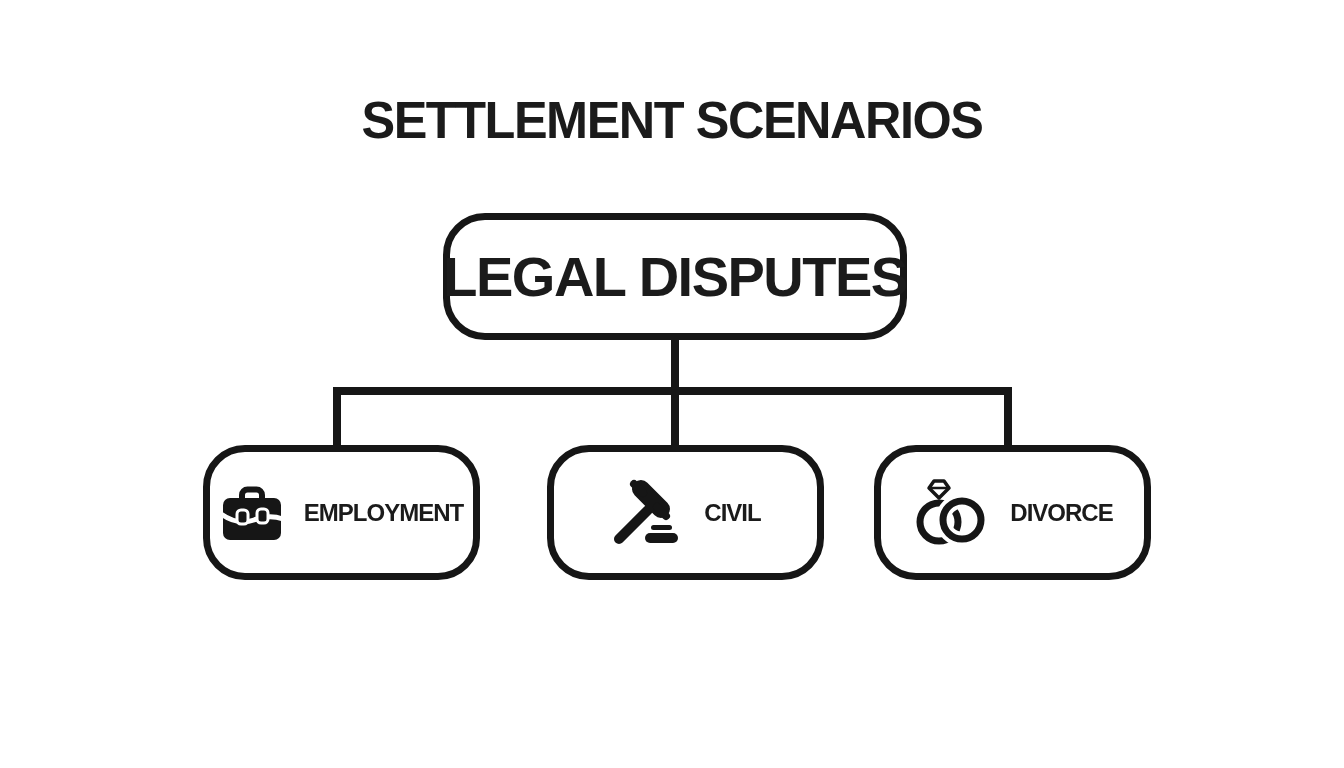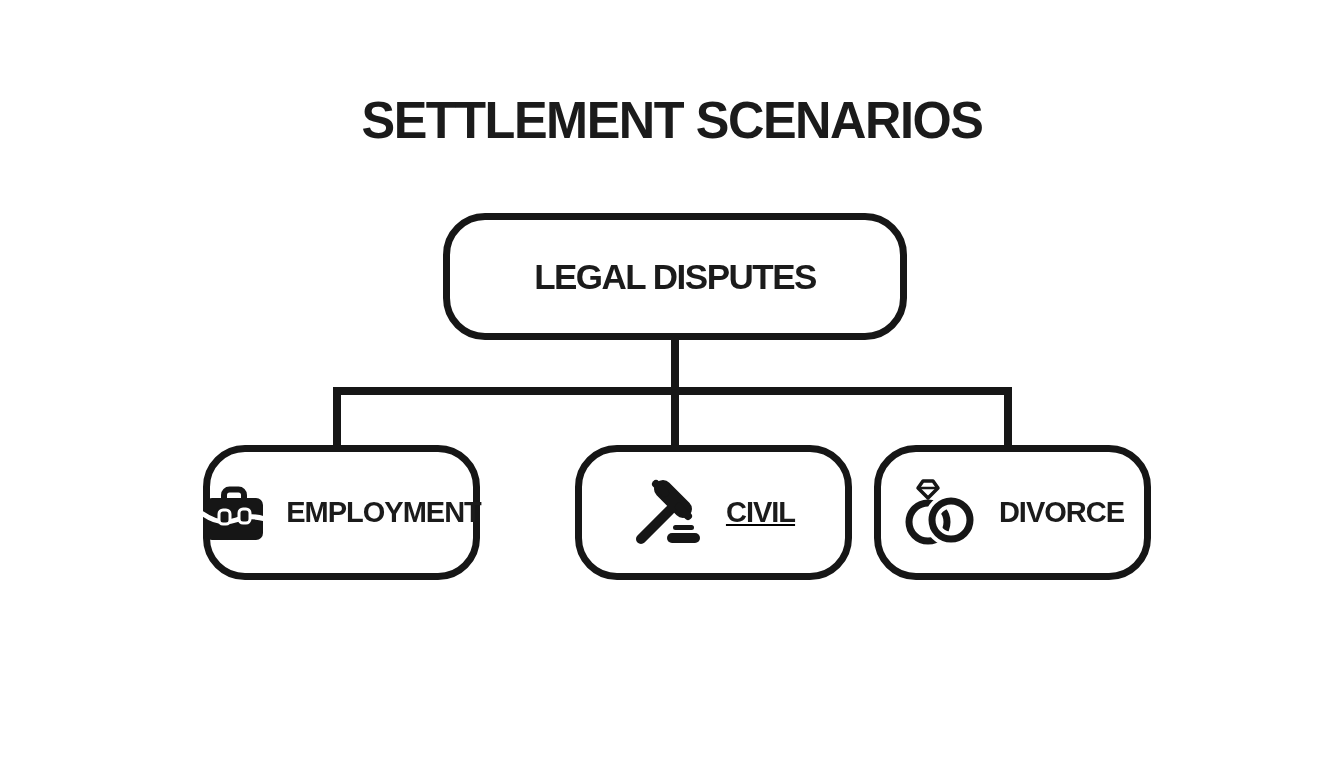--- a/index.html
+++ b/index.html
@@ -45,42 +45,42 @@
     align-items: center;
     justify-content: center;
   }
   .node-root {
     left: 443px;
     top: 213px;
     width: 464px;
     height: 127px;
   }
   .node-root .node-label {
-    font-size: 35px;
+    font-size: 56px;
     font-weight: 700;
     letter-spacing: -1.5px;
     color: var(--text-color);
     white-space: nowrap;
   }
   .node-child {
     top: 445px;
     width: 277px;
     height: 135px;
     gap: 20px;
     padding: 0 8px;
   }
   .node-child .node-label {
-    font-size: 29px;
+    font-size: 24px;
     font-weight: 700;
     letter-spacing: -1px;
     color: var(--text-color);
     white-space: nowrap;
   }
   .node-employment { left: 203px; }
-  .node-civil      { left: 575px; text-decoration: underline; }
+  .node-civil      { left: 547px; }
   .node-divorce    { left: 874px; text-align: right; }
   .node-icon { flex: 0 0 auto; display: block; }
   .connector {
     position: absolute;
     background: var(--line-color);
   }
   .conn-stem  { left: 671px; top: 338px; width: 8px;   height: 53px; }
   .conn-hbar  { left: 333px; top: 387px; width: 679px; height: 8px;  }
   .conn-drop-left  { left: 333px;  top: 387px; width: 8px; height: 60px; }
   .conn-drop-mid   { left: 671px;  top: 387px; width: 8px; height: 60px; }

